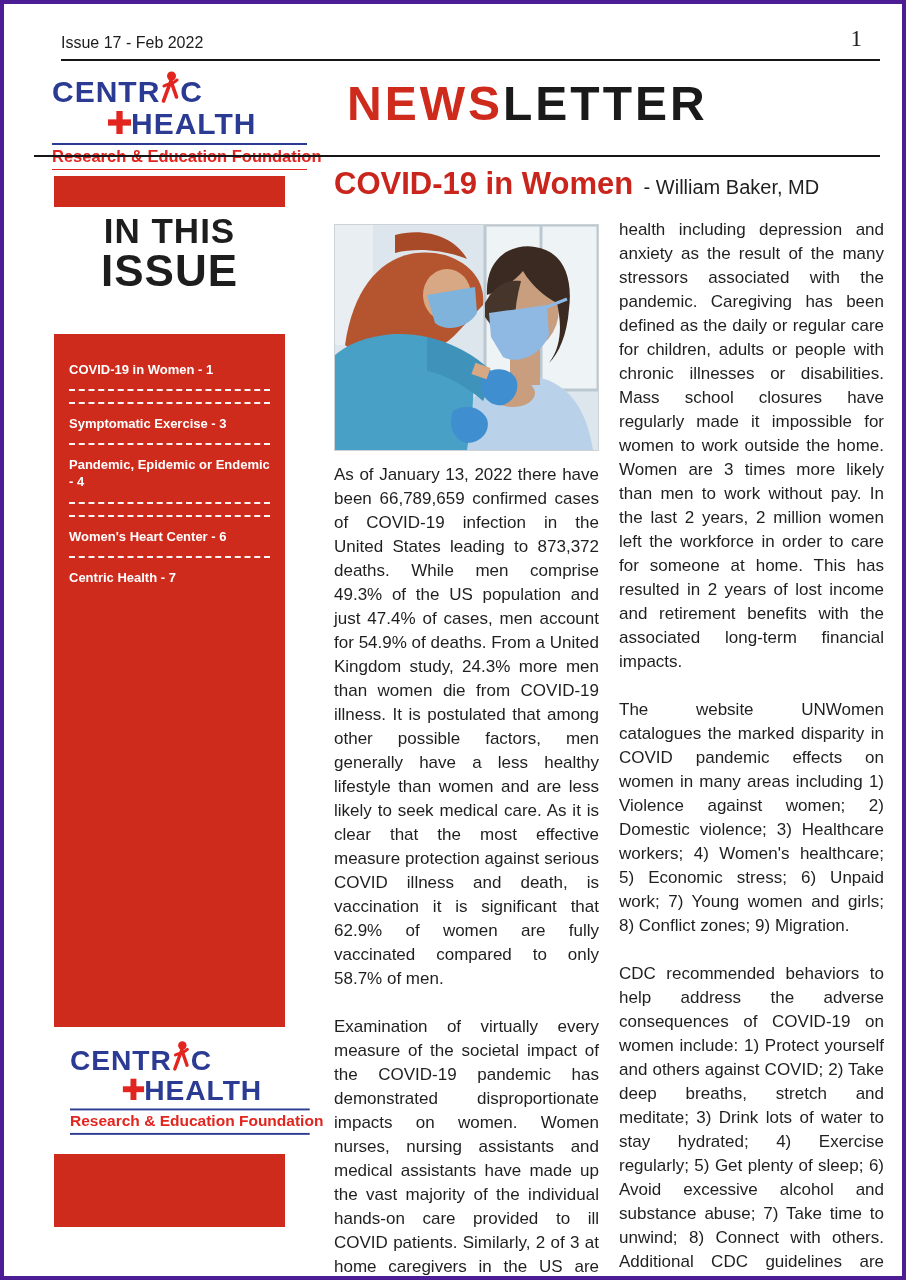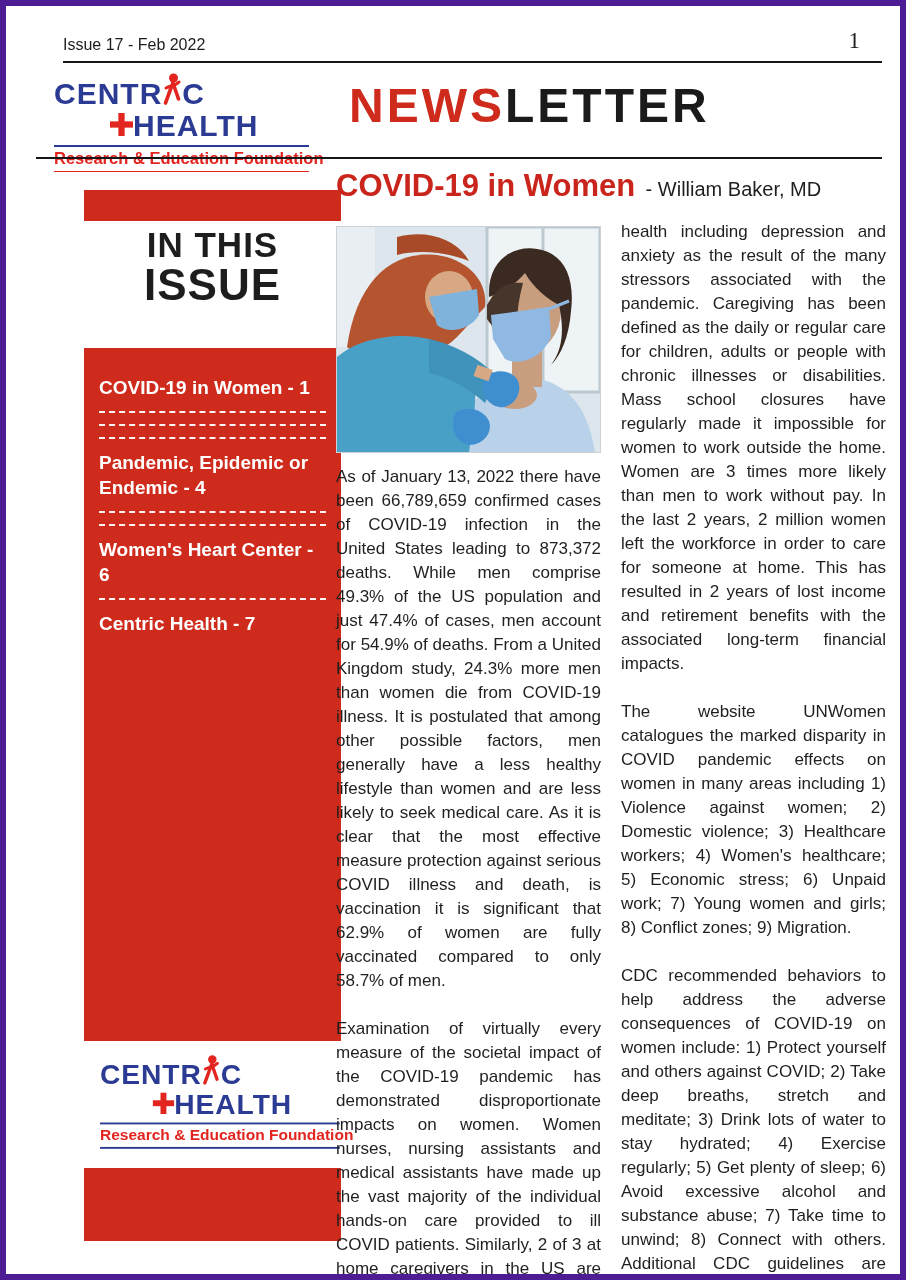--- a/index.html
+++ b/index.html
@@ -1,18 +1,18 @@
 <!DOCTYPE html>
 <html><head>
 <meta charset="utf-8">
 <style>
   html,body { margin:0; padding:0; background:#888; }
   .page {
     position:relative; width:906px; height:1280px; margin:0 auto;
-    background:#ffffff; border:6px solid #4c1d95; box-sizing:border-box;
+    background:#ffffff; border:4px solid #4c1d95; box-sizing:border-box;
     font-family:"Liberation Sans", sans-serif; overflow:hidden;
   }
 
   
   .issue-label { position:absolute; left:57px; top:30px; font-size:16px; color:#1c1c1c; }
   .page-number { position:absolute; right:40px; top:22px; font-family:"Liberation Serif", serif; font-size:23px; color:#222; }
   .header-rule { position:absolute; left:57px; top:55px; width:819px; height:2px; background:#161616; }
   .masthead-rule { position:absolute; left:30px; top:151px; width:846px; height:2px; background:#161616; }
 
   
@@ -26,28 +26,28 @@
   .brand-line1 .person-icon { position:relative; top:3px; margin:0 1px; }
   .brand-line2 { display:flex; align-items:center; margin-left:56px; margin-top:0px; color:#2b3a92; font-size:30px; font-weight:700; letter-spacing:1px; line-height:1.1; }
   .brand-line2 .cross-icon { margin-right:0px; }
   .brand-rule-blue { height:2px; background:#2b3a92; margin-top:3px; }
   .brand-tagline { color:#e2251f; font-weight:700; font-size:16.5px; margin-top:2px; white-space:nowrap; }
   .brand-rule-bottom-red  { height:1px; background:#e2251f; margin-top:3px; }
   .brand-rule-bottom-blue { height:2px; background:#2b3a92; margin-top:3px; }
   .brand-top { position:absolute; left:48px; top:64px; }
 
   
-  .sidebar { position:absolute; left:50px; top:184px; width:257px; height:1056px;margin-left:28px; }
+  .sidebar { position:absolute; left:50px; top:172px; width:231px; height:1056px; }
   .side-bar-top    { position:absolute; top:0; left:0; right:0; height:31px; background:#cf2b1c; }
   .side-bar-bottom { position:absolute; top:978px; left:0; right:0; height:73px; background:#cf2b1c; }
   .in-this { position:absolute; top:36px; width:100%; text-align:center; color:#1d1d1d; }
   .in-this-l1 { font-size:35px; font-weight:700; letter-spacing:1px; line-height:1.1; }
   .in-this-l2 { font-size:44px; font-weight:700; letter-spacing:1px; line-height:1.0; margin-top:-2px; }
   .toc { position:absolute; top:158px; left:0; right:0; height:693px; background:#cf2b1c; color:#fff; padding:27px 15px; box-sizing:border-box; }
-  .toc-item { font-size:19px; font-weight:700; line-height:1.32; }
+  .toc-item { font-size:13px; font-weight:700; line-height:1.32; }
   .toc-sep { border:none; border-top:2px dashed rgba(255,255,255,0.95); margin:11px 0; }
   .brand-bottom { position:absolute; top:862px; left:16px; transform:scale(0.94); transform-origin:top left; }
 
   
   .article { position:absolute; left:330px; top:162px; width:550px; }
   .headline { white-space:nowrap; }
   .headline .title  { color:#c9251c; font-size:31px; font-weight:700; }
   .headline .byline { color:#1f1f1f; font-size:20px; font-weight:400; margin-left:6px; }
   .columns { display:flex; gap:20px; margin-top:8px; }
   .col { width:265px; }
@@ -100,20 +100,21 @@
   <div class="sidebar">
     <div class="side-bar-top"></div>
     <div class="in-this">
       <div class="in-this-l1">IN THIS</div>
       <div class="in-this-l2">ISSUE</div>
     </div>
     <div class="toc">
       <div class="toc-item">COVID-19 in Women - 1</div>
       <hr class="toc-sep">
       <hr class="toc-sep">
+      <div class="toc-item">Symptomatic Exercise - 3</div>
       <hr class="toc-sep">
       <div class="toc-item">Pandemic, Epidemic or Endemic - 4</div>
       <hr class="toc-sep">
       <hr class="toc-sep">
       <div class="toc-item">Women's Heart Center - 6</div>
       <hr class="toc-sep">
       <div class="toc-item">Centric Health - 7</div>
     </div>
 
     <div class="brand brand-bottom">

